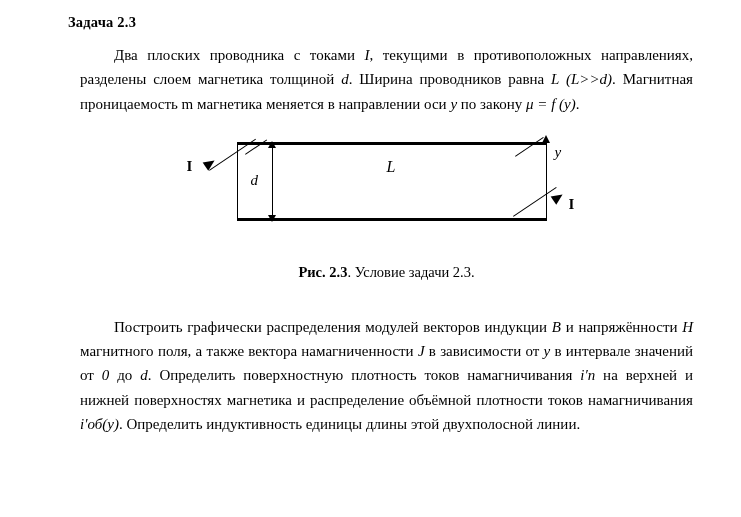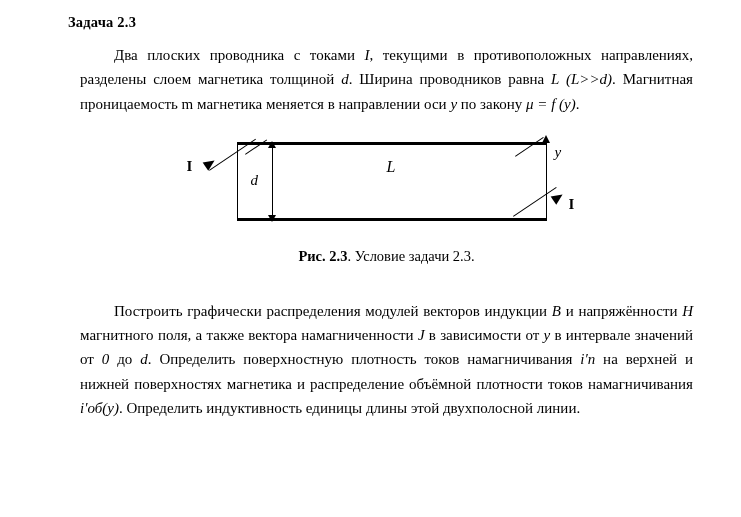--- a/index.html
+++ b/index.html
@@ -135,21 +135,21 @@
     left: -3.5px; top: -7px;
     width: 0; height: 0;
     border-left: 4px solid transparent;
     border-right: 4px solid transparent;
     border-bottom: 8px solid #000;
   }
 
   .fig-caption {
     text-align: center;
     font-size: 14.5px;
-    margin-top: 0;
+    margin-top: 16px;
   }
   .fig-caption .bd { font-weight: bold; }
 
   .gap { height: 22px; }
 </style>
 </head>
 <body>
 
 <div class="page">
 

